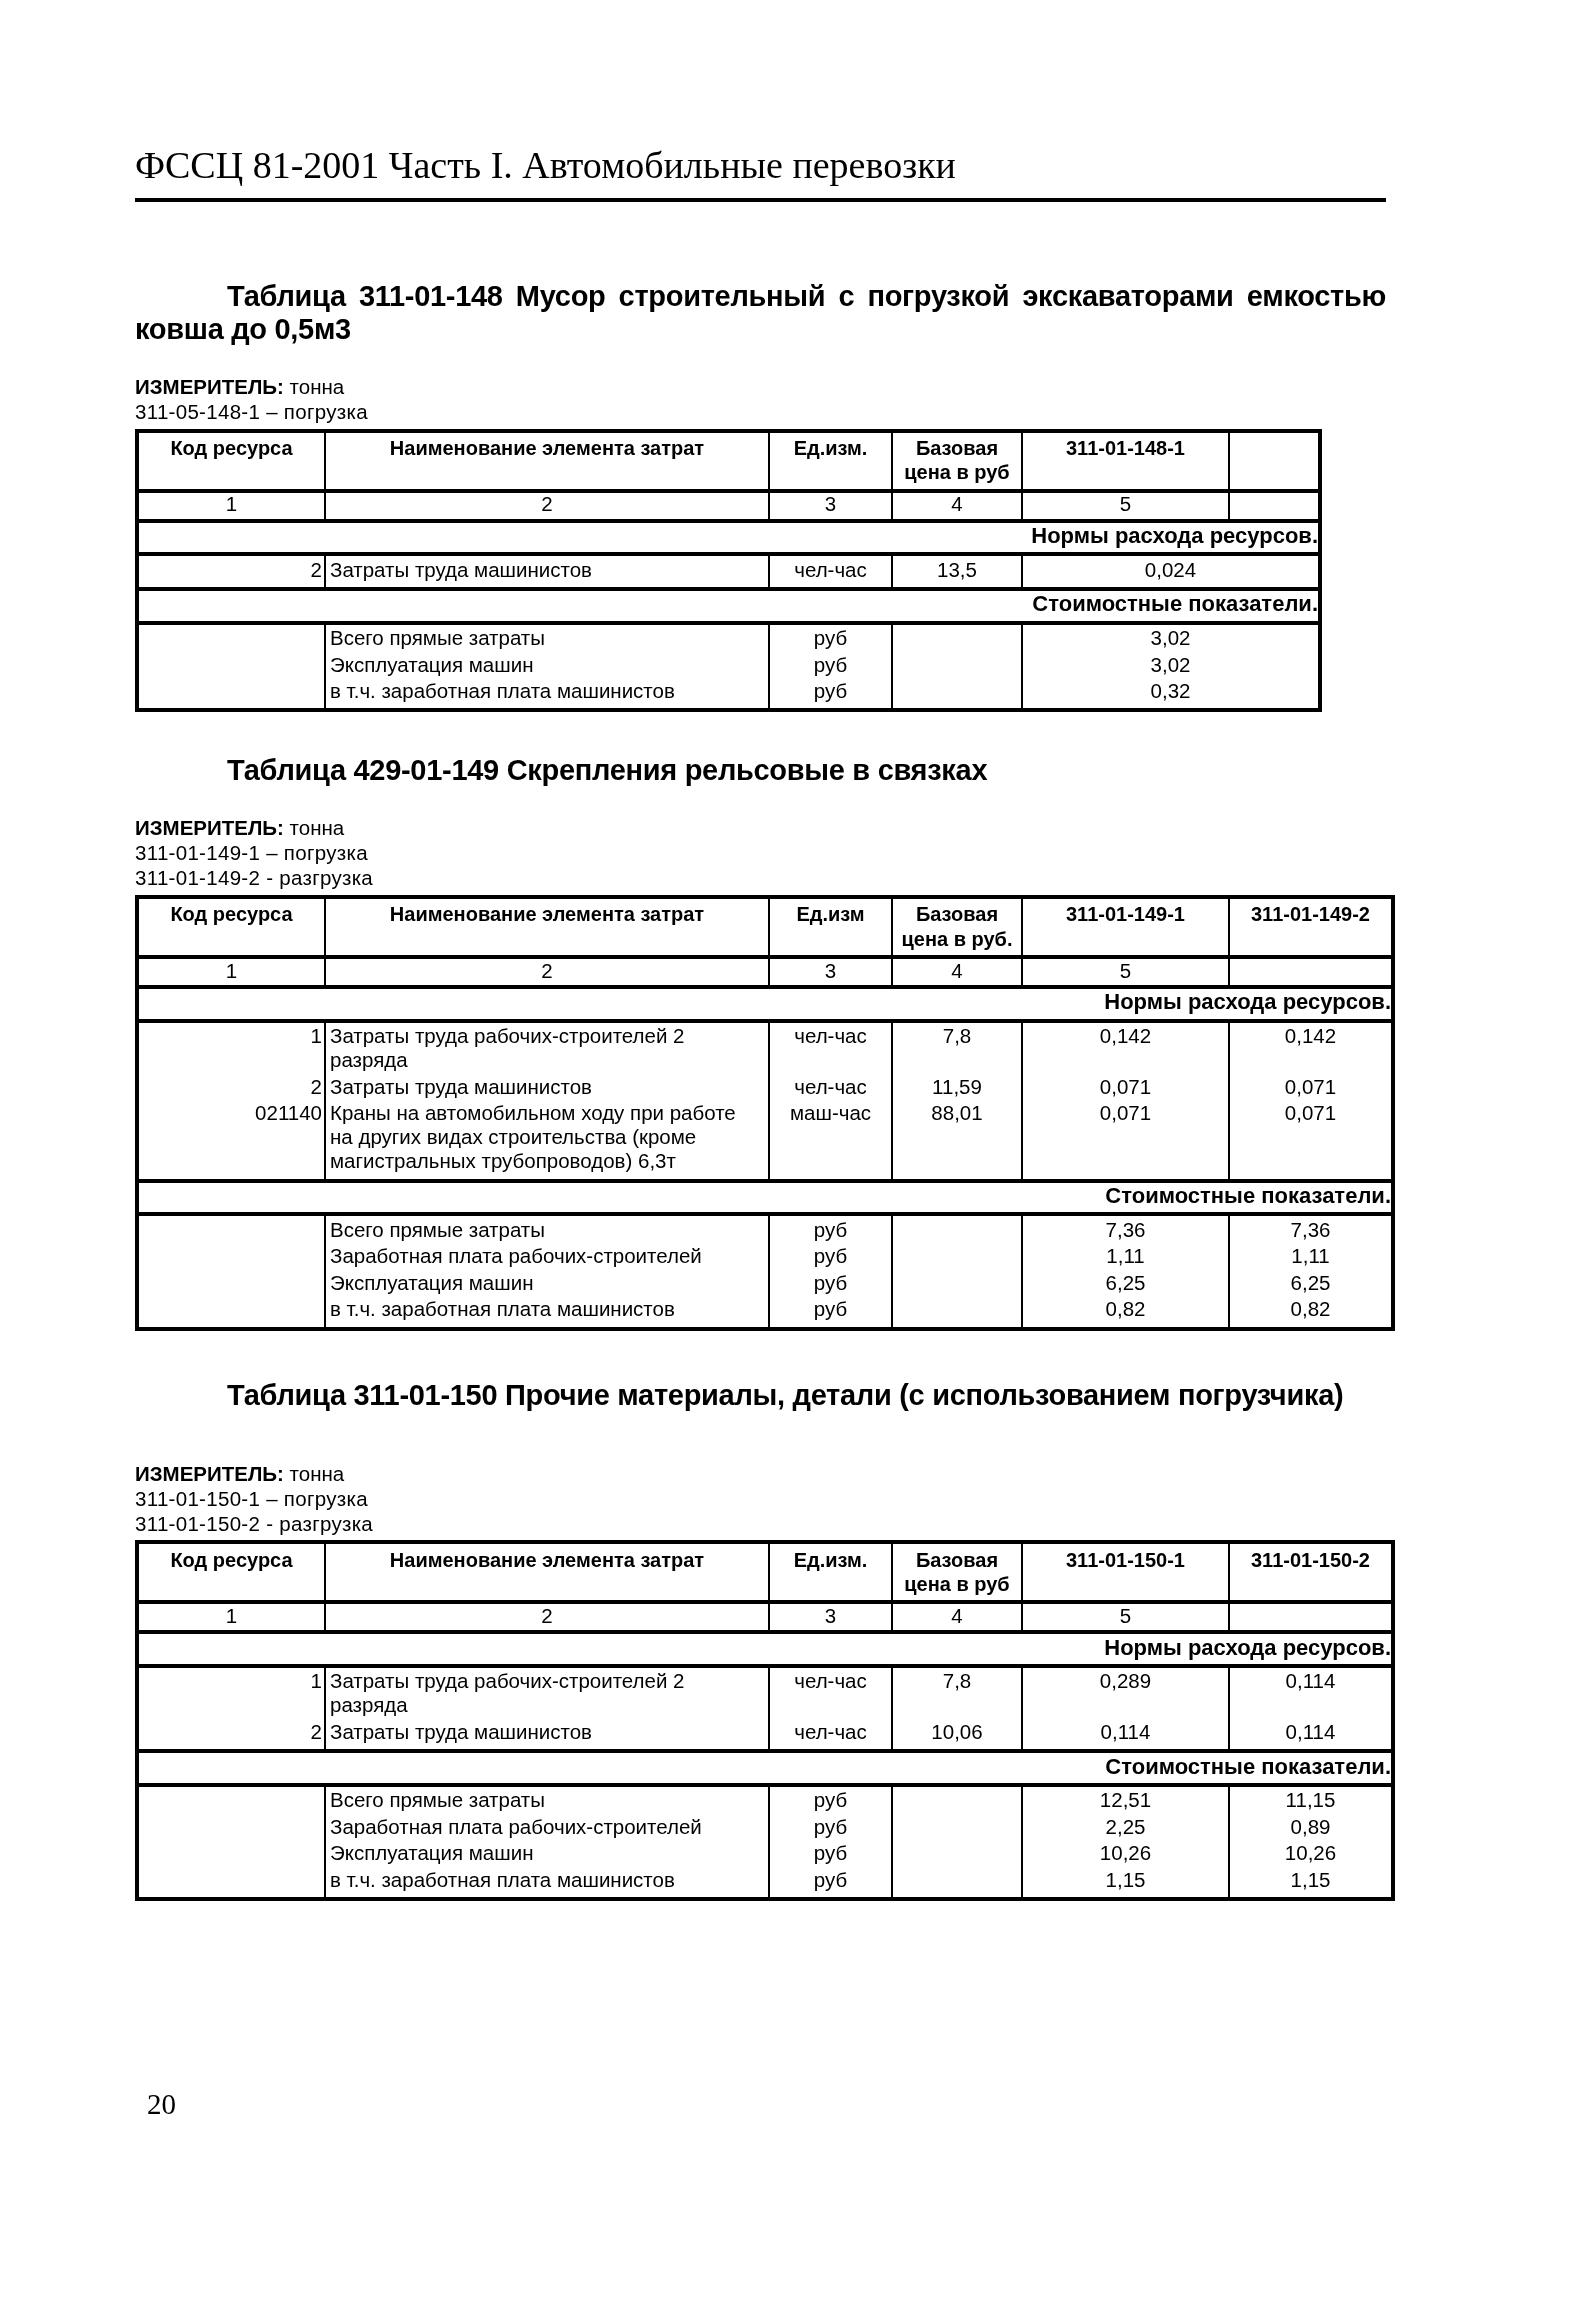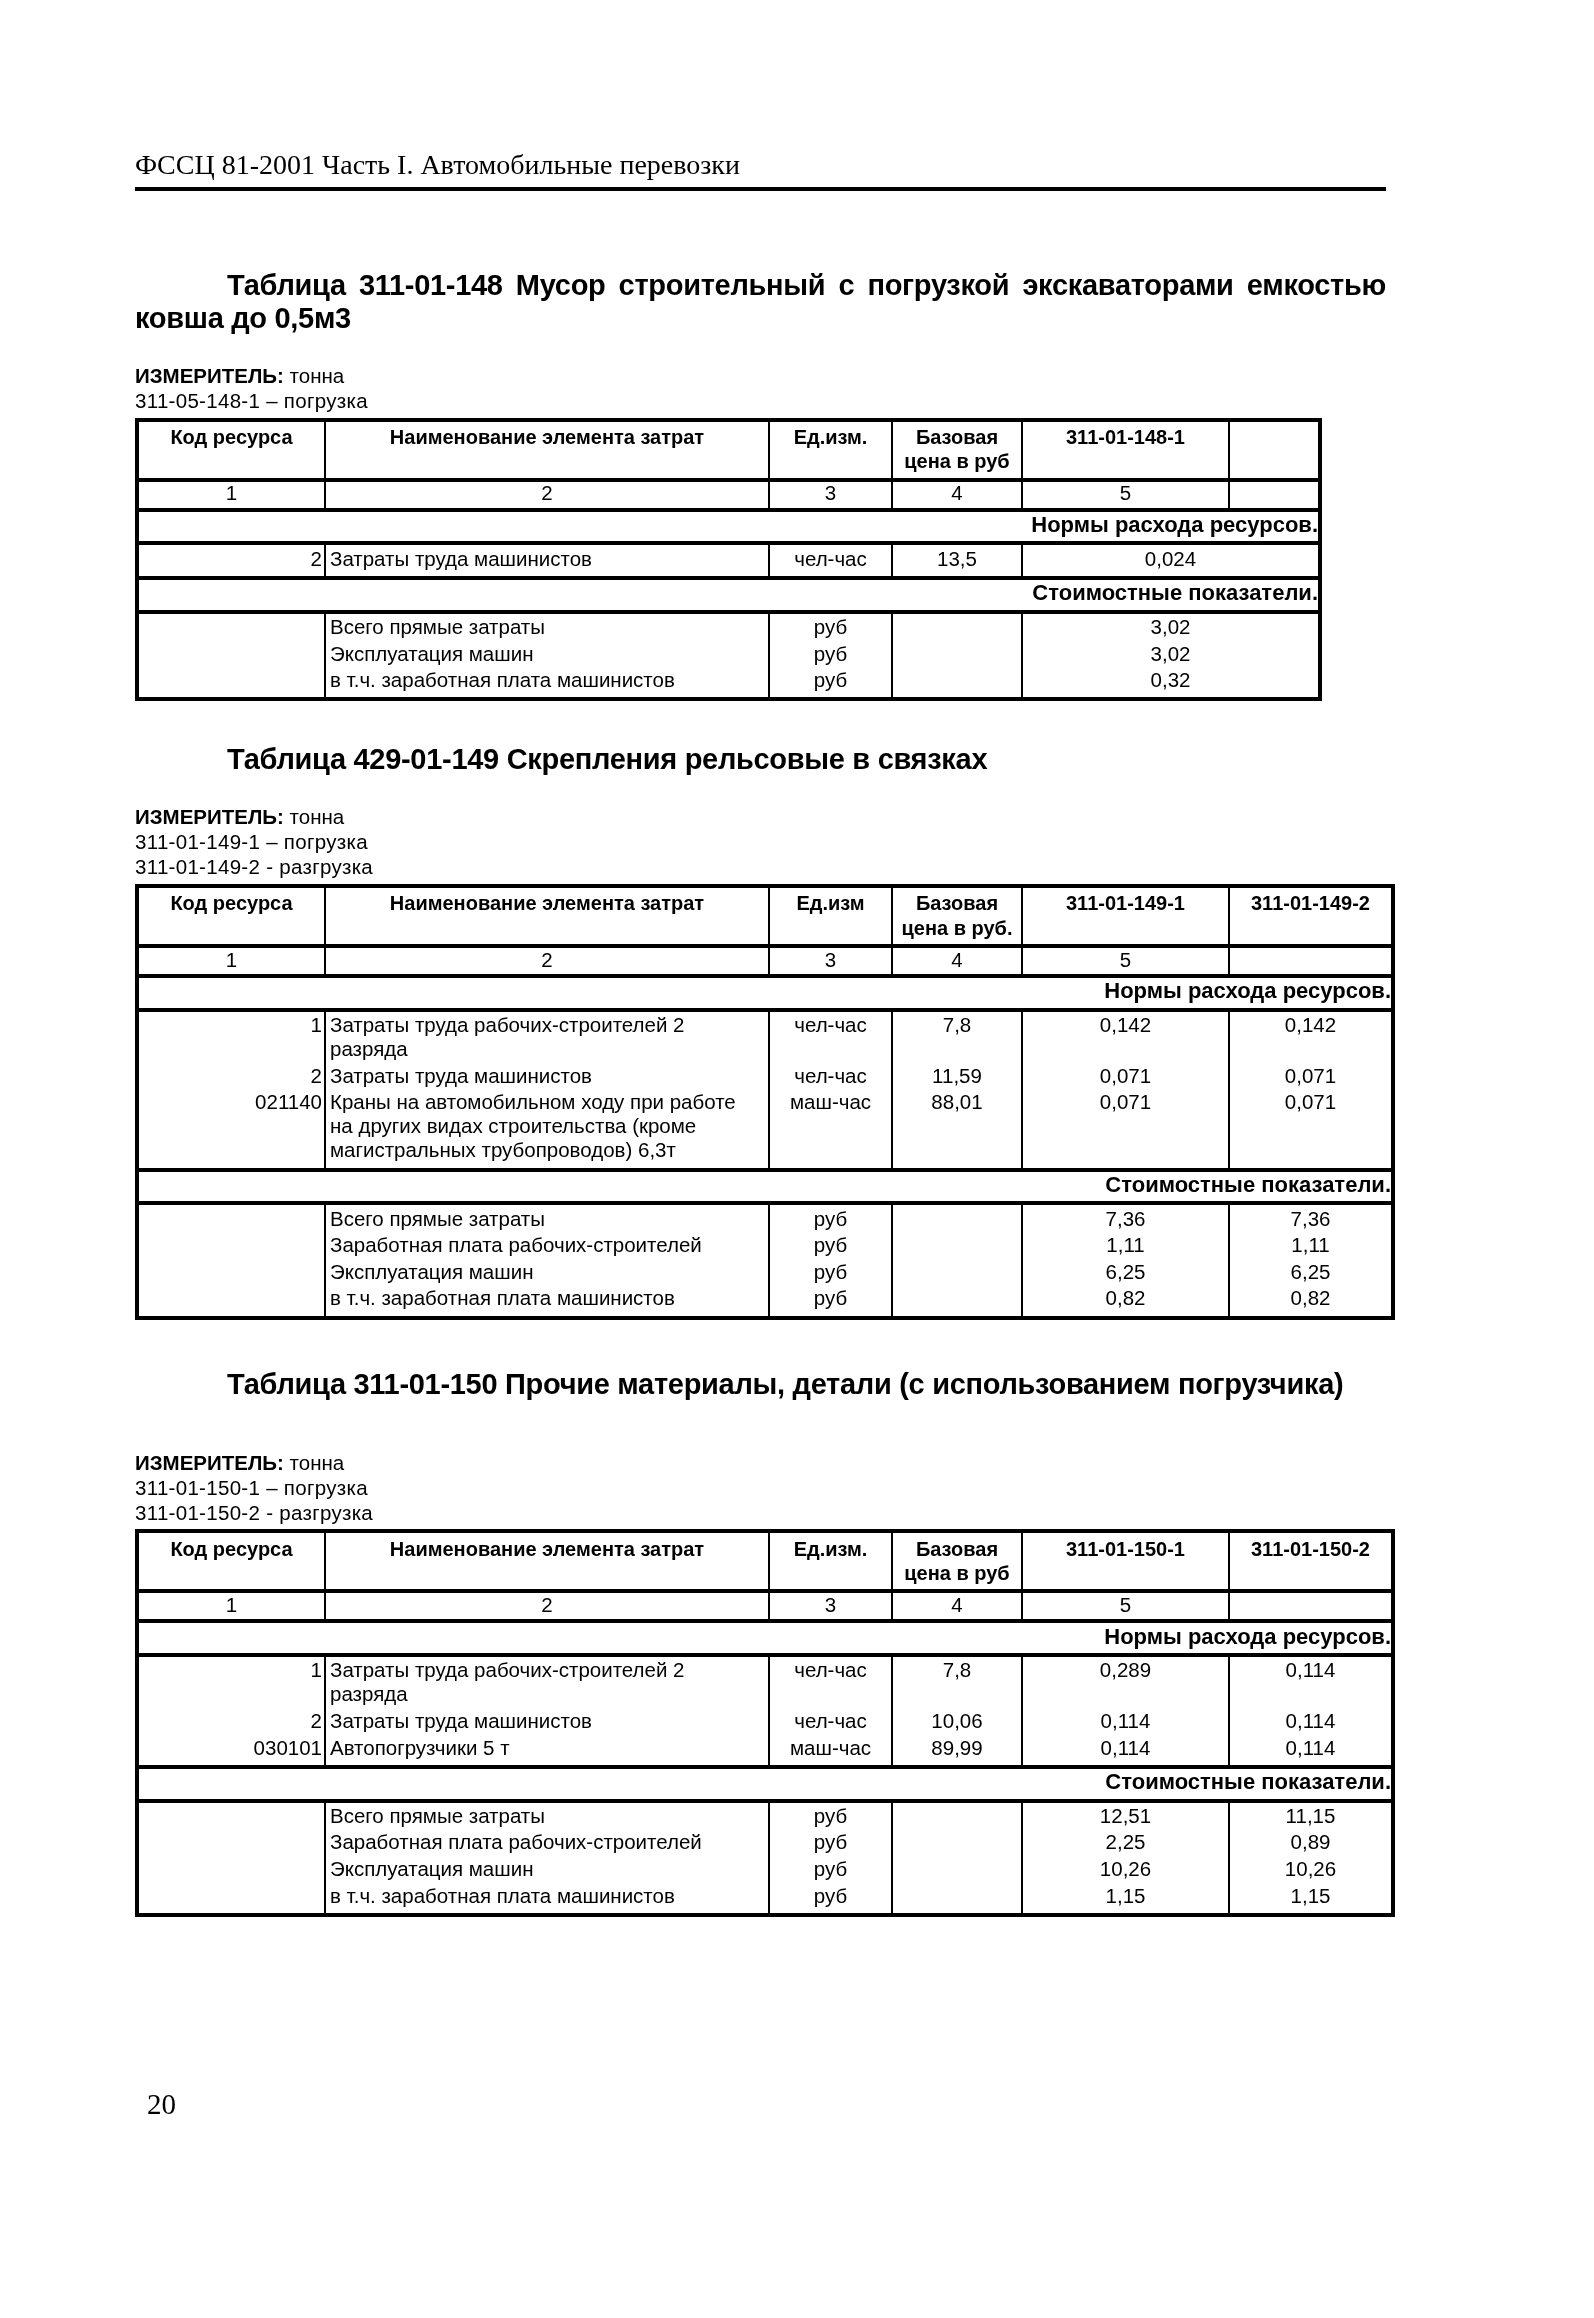--- a/index.html
+++ b/index.html
@@ -3,22 +3,22 @@
 <meta charset="utf-8">
 <style>
   html,body{margin:0;padding:0;background:#ffffff;}
   .page{
     width:1594px;height:2319px;position:relative;background:#ffffff;
     font-family:"Liberation Sans", sans-serif;color:#000;overflow:hidden;
   }
   .content{position:absolute;left:135px;top:0;width:1256px;}
 
   .doc-header{
-    padding-top:149px;padding-bottom:6px;width:1251px;
-    font-family:"Liberation Serif", serif;font-size:28px;line-height:32px;
+    padding-top:149px;padding-bottom:17px;width:1251px;
+    font-family:"Liberation Serif", serif;font-size:38px;line-height:32px;
     border-bottom:4.6px solid #000;
   }
 
   .tbl-title{
     margin:0;width:1251px;font-weight:bold;font-size:29px;line-height:33px;
     text-align:justify;text-indent:92px;letter-spacing:-0.3px;
   }
   .s1 .tbl-title{margin-top:78px;}
   .s2 .tbl-title{margin-top:42px;}
   .s3 .tbl-title{margin-top:48px;}
@@ -312,28 +312,20 @@
               <td class="c-val">0,114</td>
             </tr>
             <tr>
               <td class="c-code">2</td>
               <td class="c-name">Затраты труда машинистов</td>
               <td class="c-unit">чел-час</td>
               <td class="c-price">10,06</td>
               <td class="c-val">0,114</td>
               <td class="c-val">0,114</td>
             </tr>
-            <tr>
-              <td class="c-code">030101</td>
-              <td class="c-name">Автопогрузчики 5 т</td>
-              <td class="c-unit">маш-час</td>
-              <td class="c-price">89,99</td>
-              <td class="c-val">0,114</td>
-              <td class="c-val">0,114</td>
-            </tr>
           </tbody>
         <tbody class="band">
             <tr>
               <td colspan="6">Стоимостные показатели.</td>
             </tr>
           </tbody>
         <tbody class="rows">
             <tr>
               <td class="c-code"></td>
               <td class="c-name">Всего прямые затраты</td>

